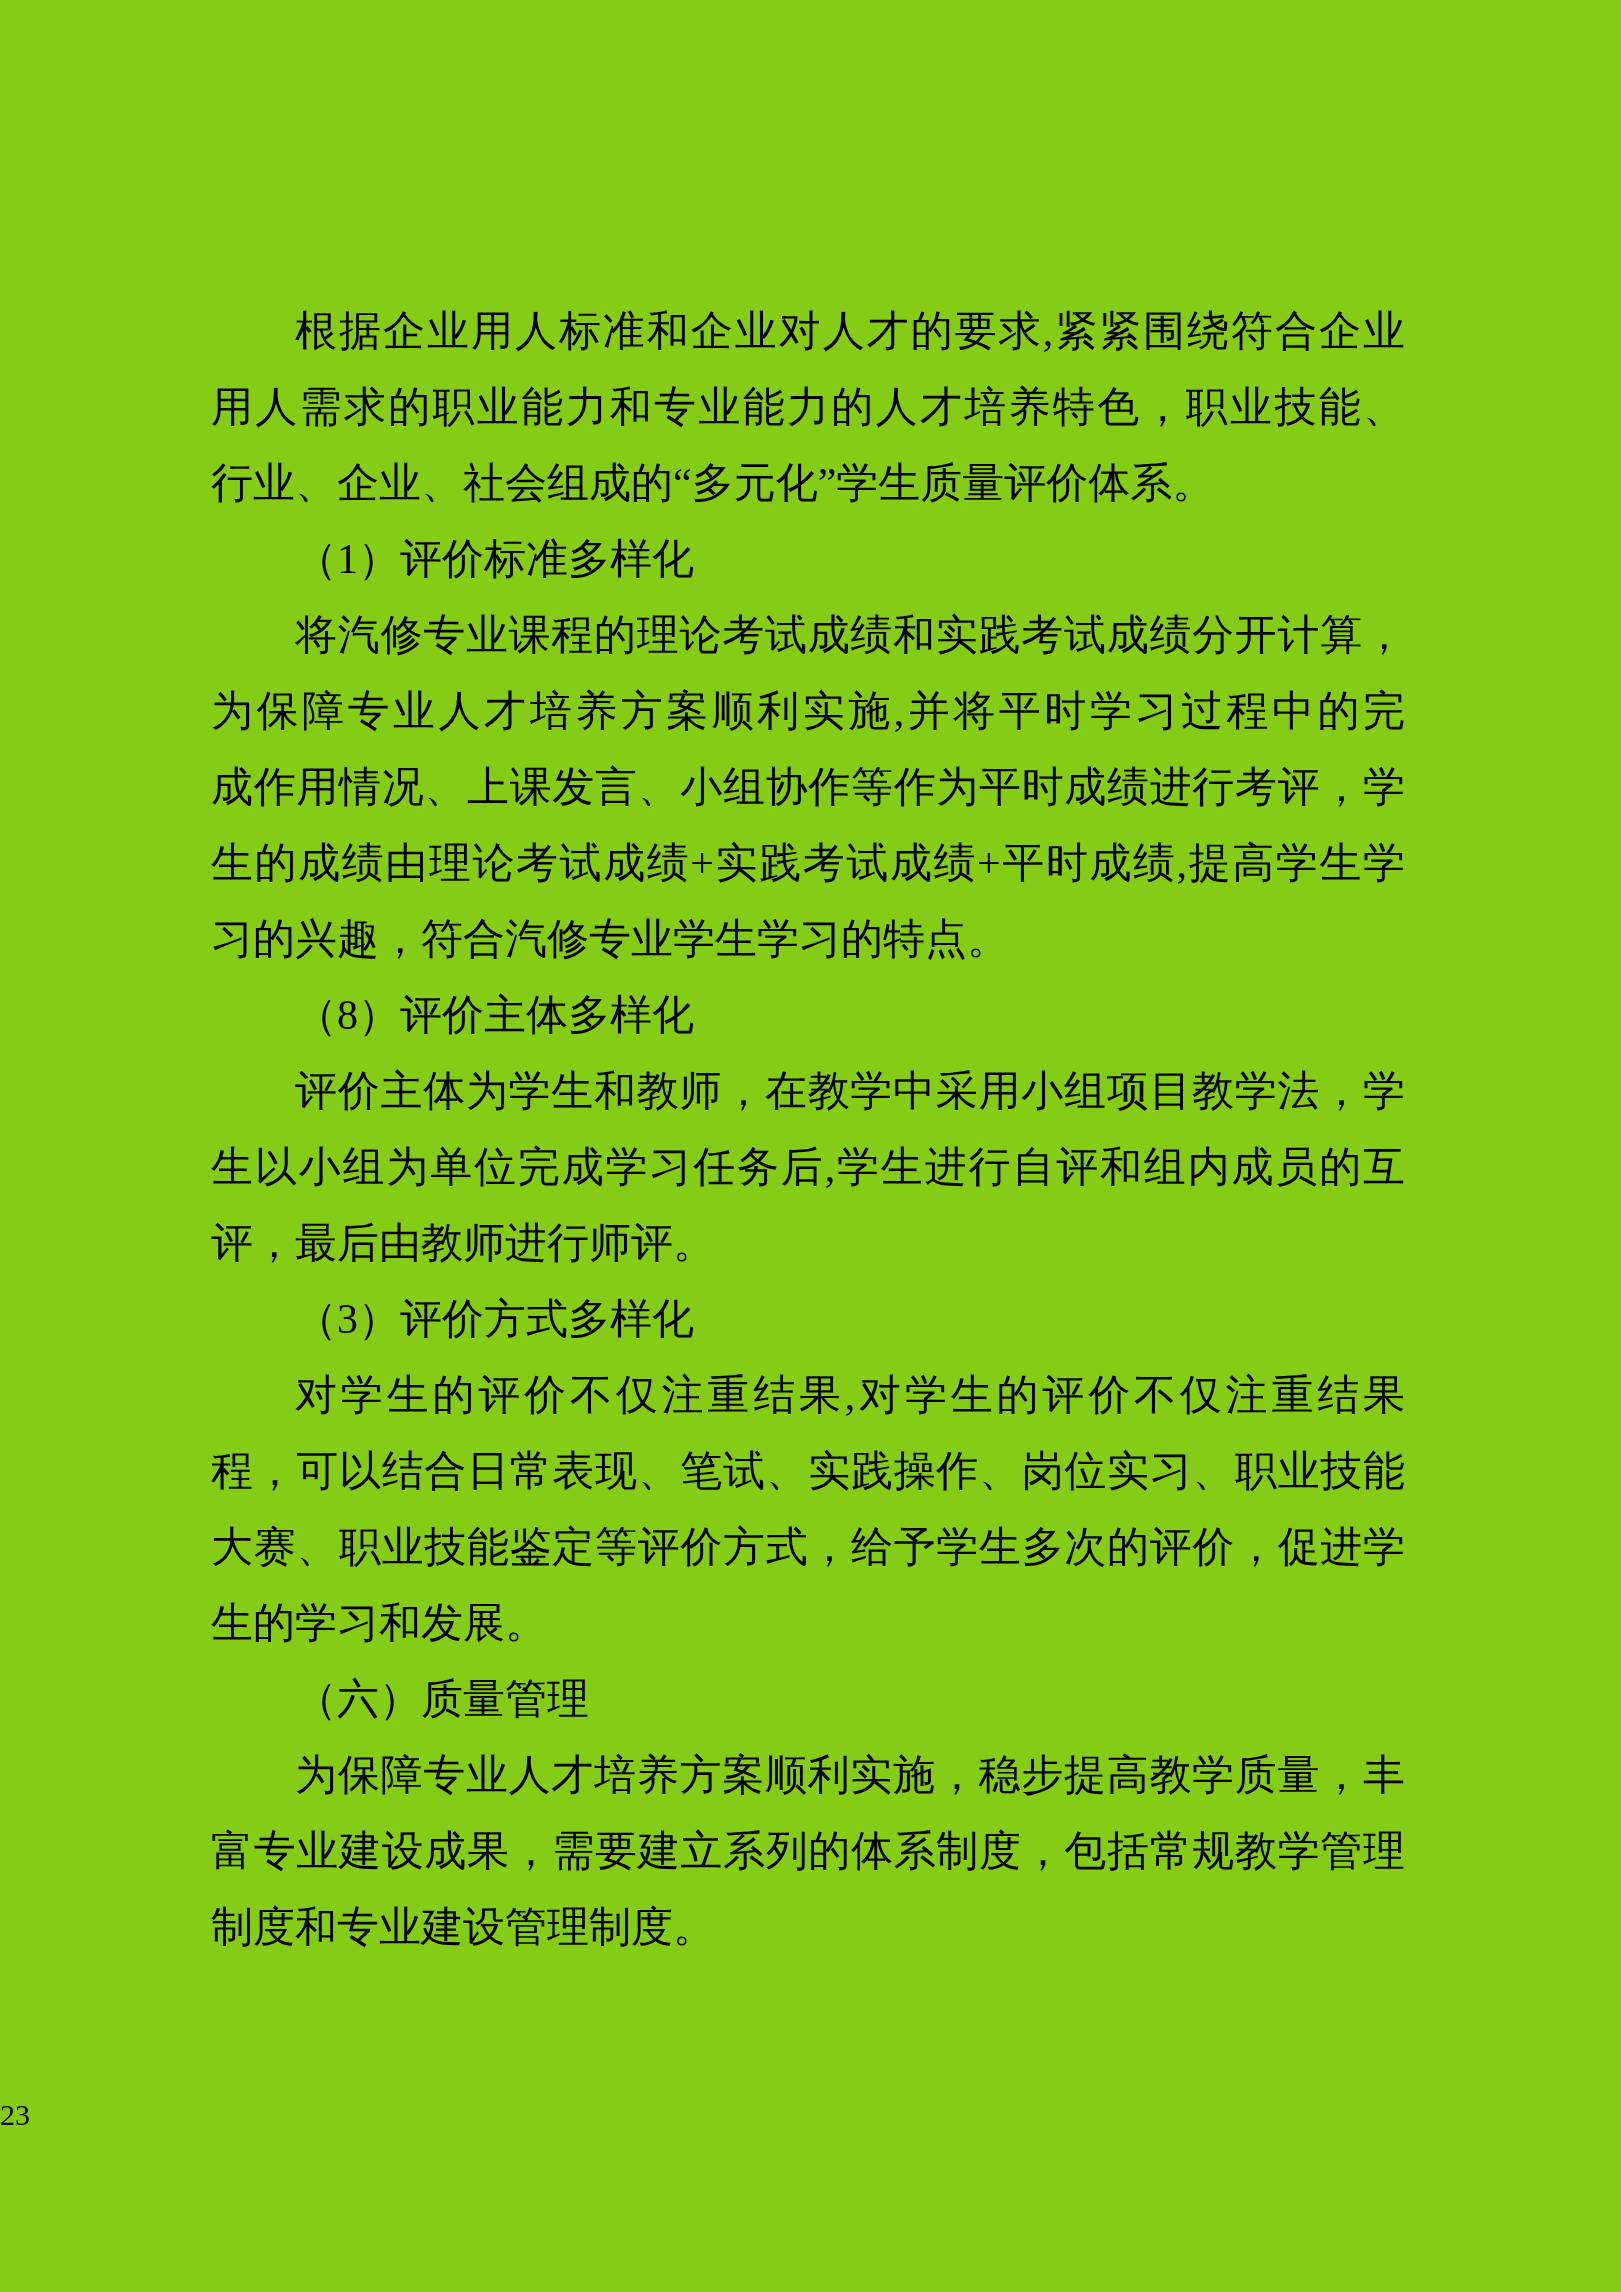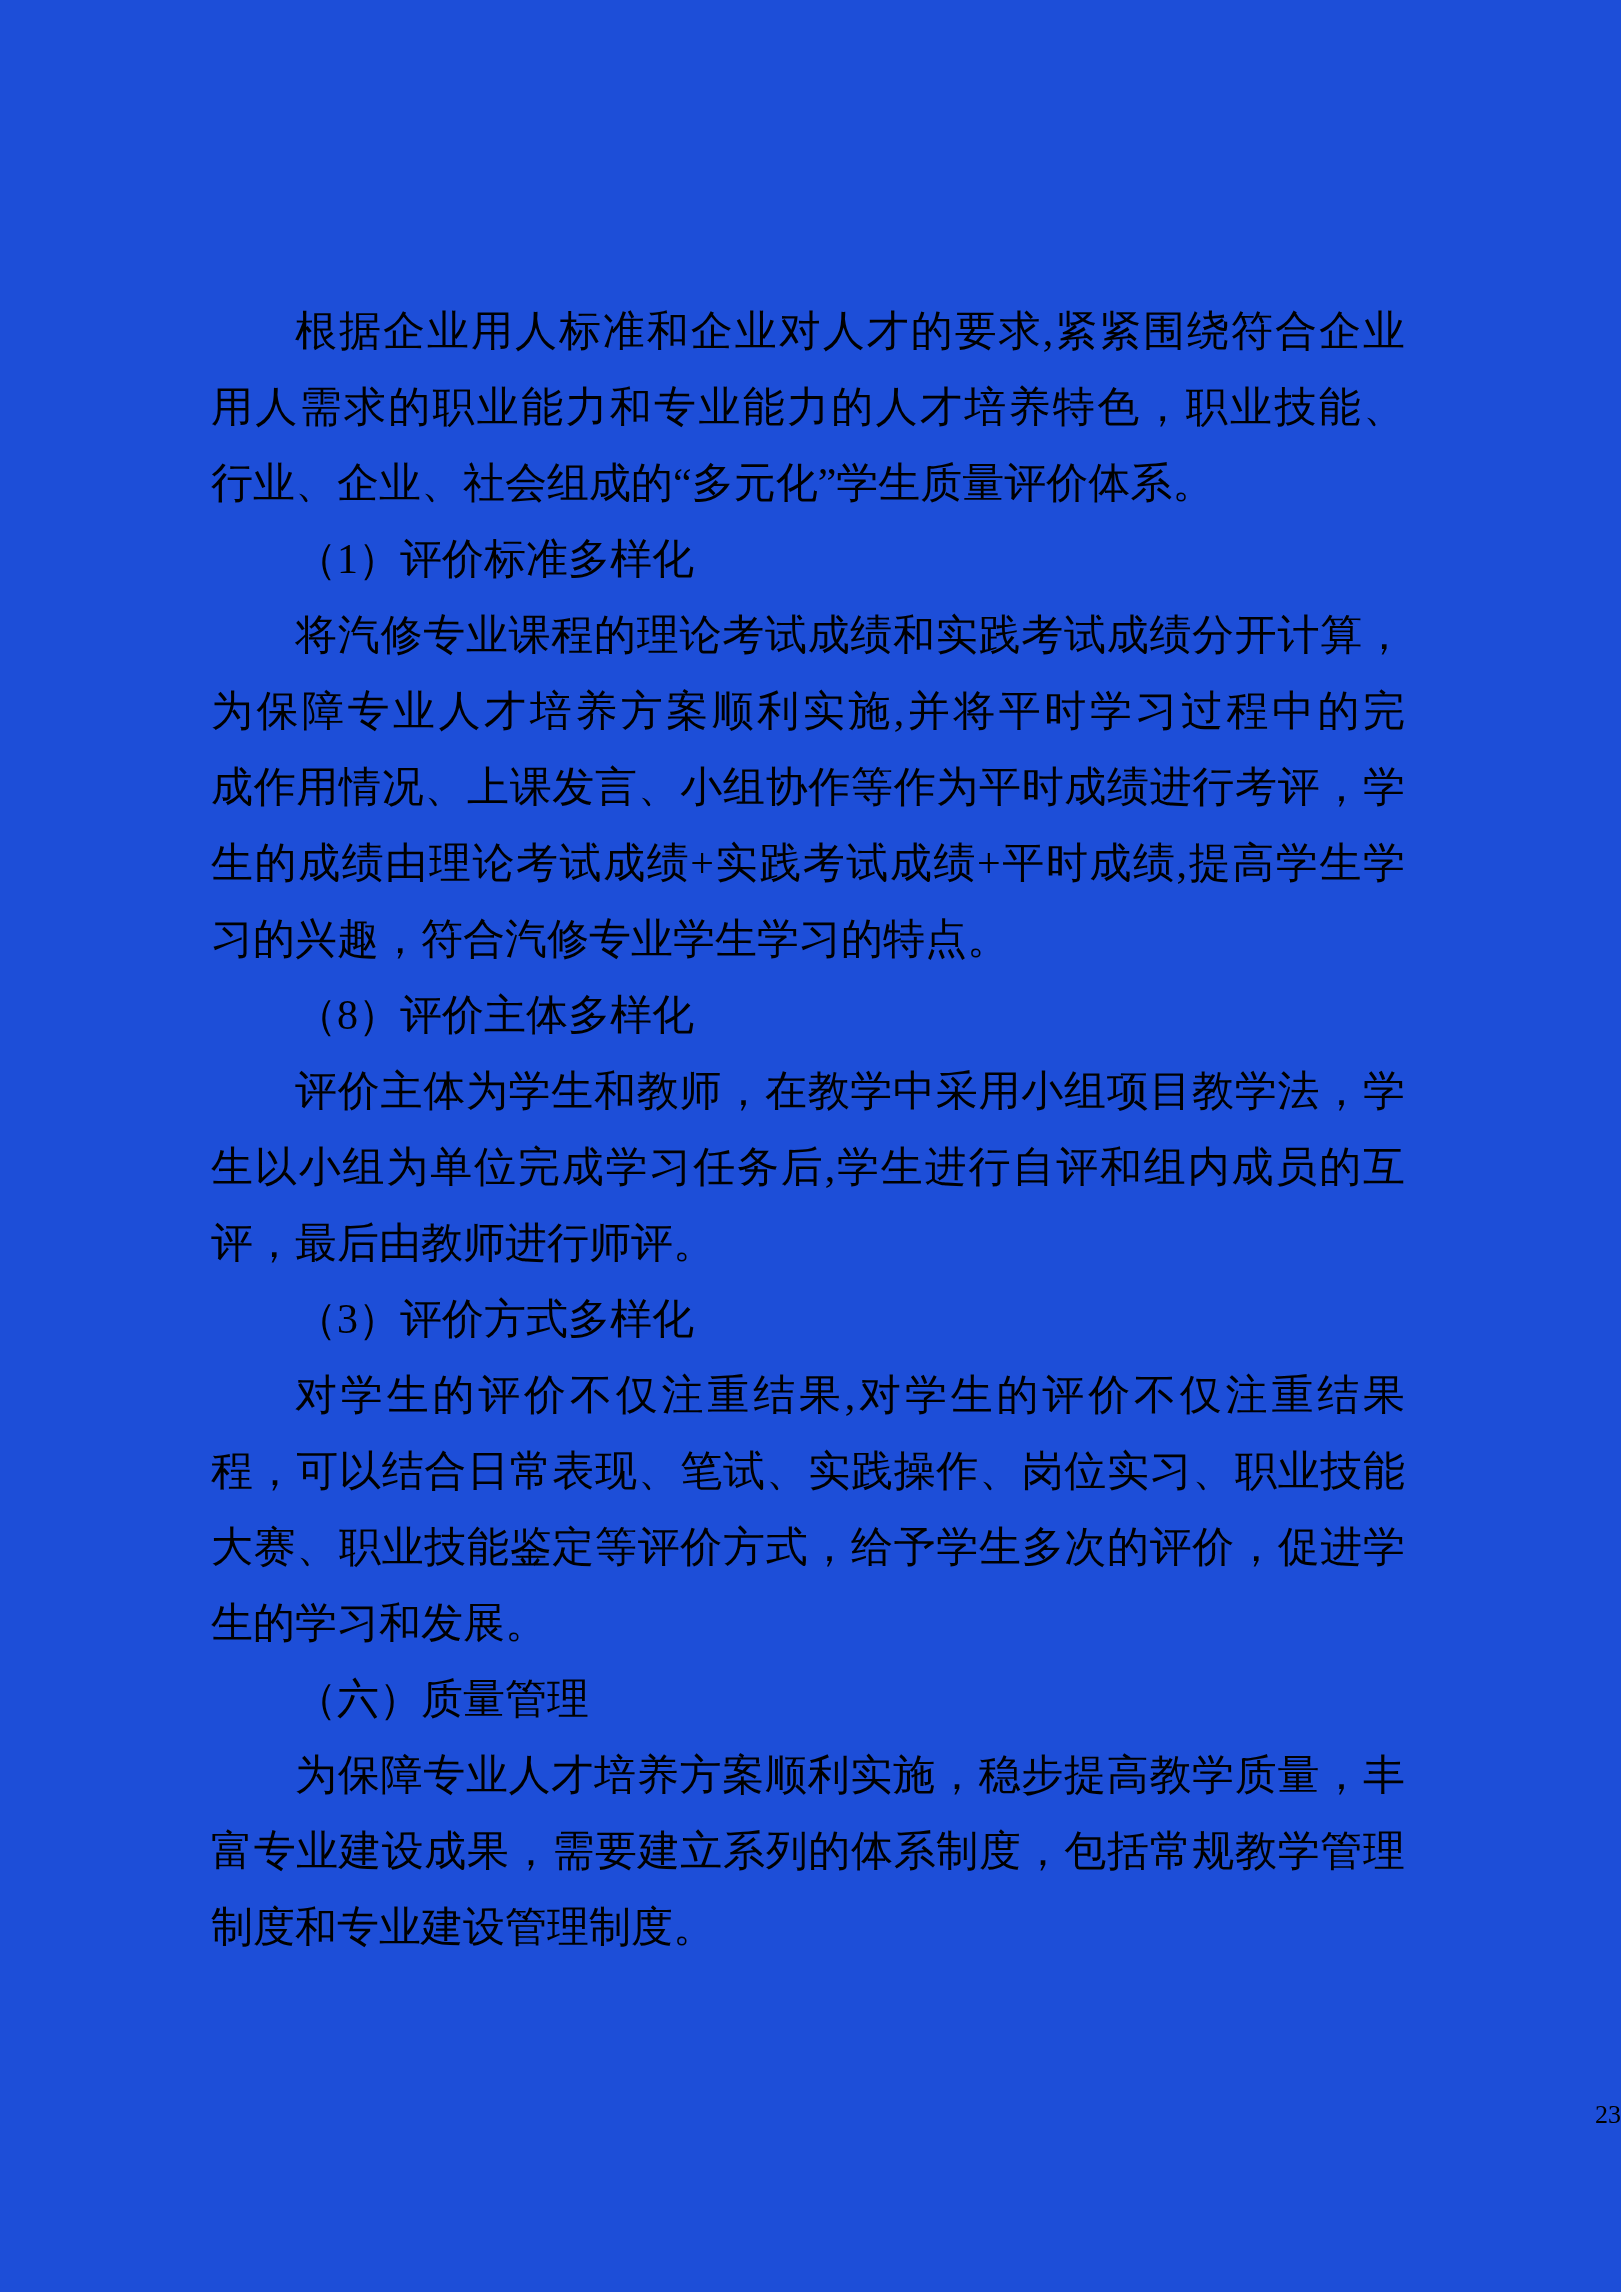--- a/index.html
+++ b/index.html
@@ -8,21 +8,21 @@
     width: 1621px;
     height: 2293px;
     position: relative;
     overflow: hidden;
     font-family: "Liberation Serif", "DejaVu Serif", serif;
     color: #000000;
   }
   .page {
     position: absolute;
     inset: 0;
-    background: #1d4ed8;
+    background: #84cc16;
   }
   .content {
     position: absolute;
     left: 211px;
     top: 293px;
     width: 1194px;
   }
   .paragraph { display: block; }
   .line {
     height: 76px;
@@ -40,22 +40,22 @@
   .line.indent {
     text-indent: 2em;
   }
   .page-number {
     position: absolute;
     top: 2094px;
     left: 0;
     width: 100%;
     height: 41px;
     line-height: 41px;
-    text-align: right;
-    font-size: 26px;
+    text-align: left;
+    font-size: 30px;
     font-family: "Liberation Serif", "DejaVu Serif", serif;
   }
 </style>
 </head>
 <body>
 
 <div class="page">
   <main class="content" id="content">
       <div class="paragraph">
         <div class="line indent">根据企业用人标准和企业对人才的要求,紧紧围绕符合企业</div>

